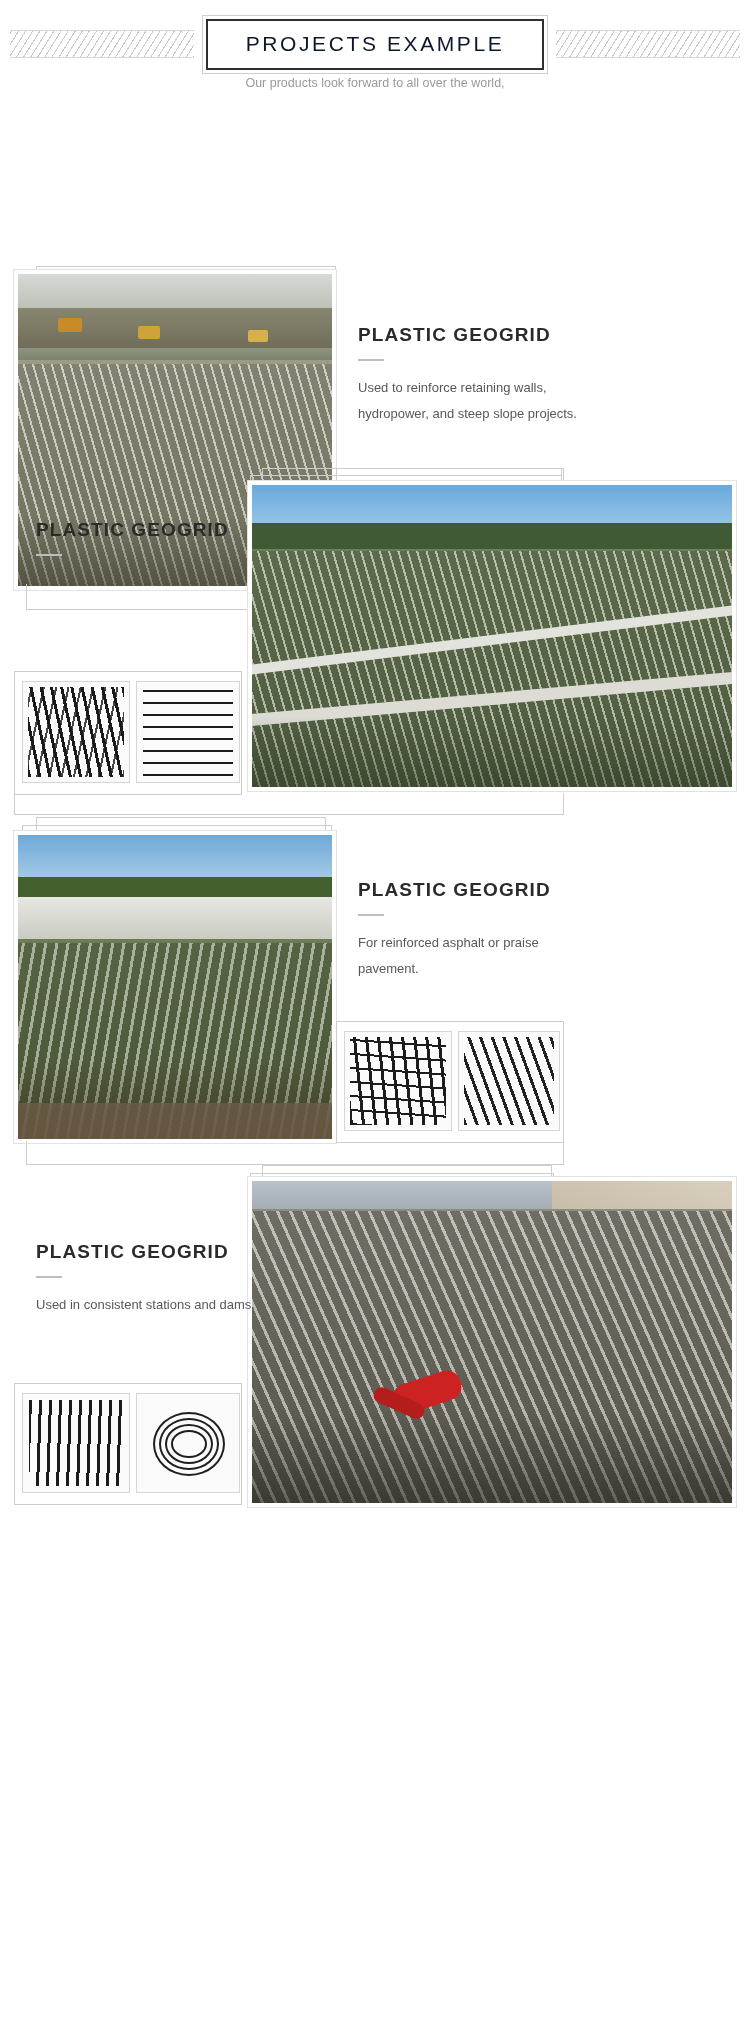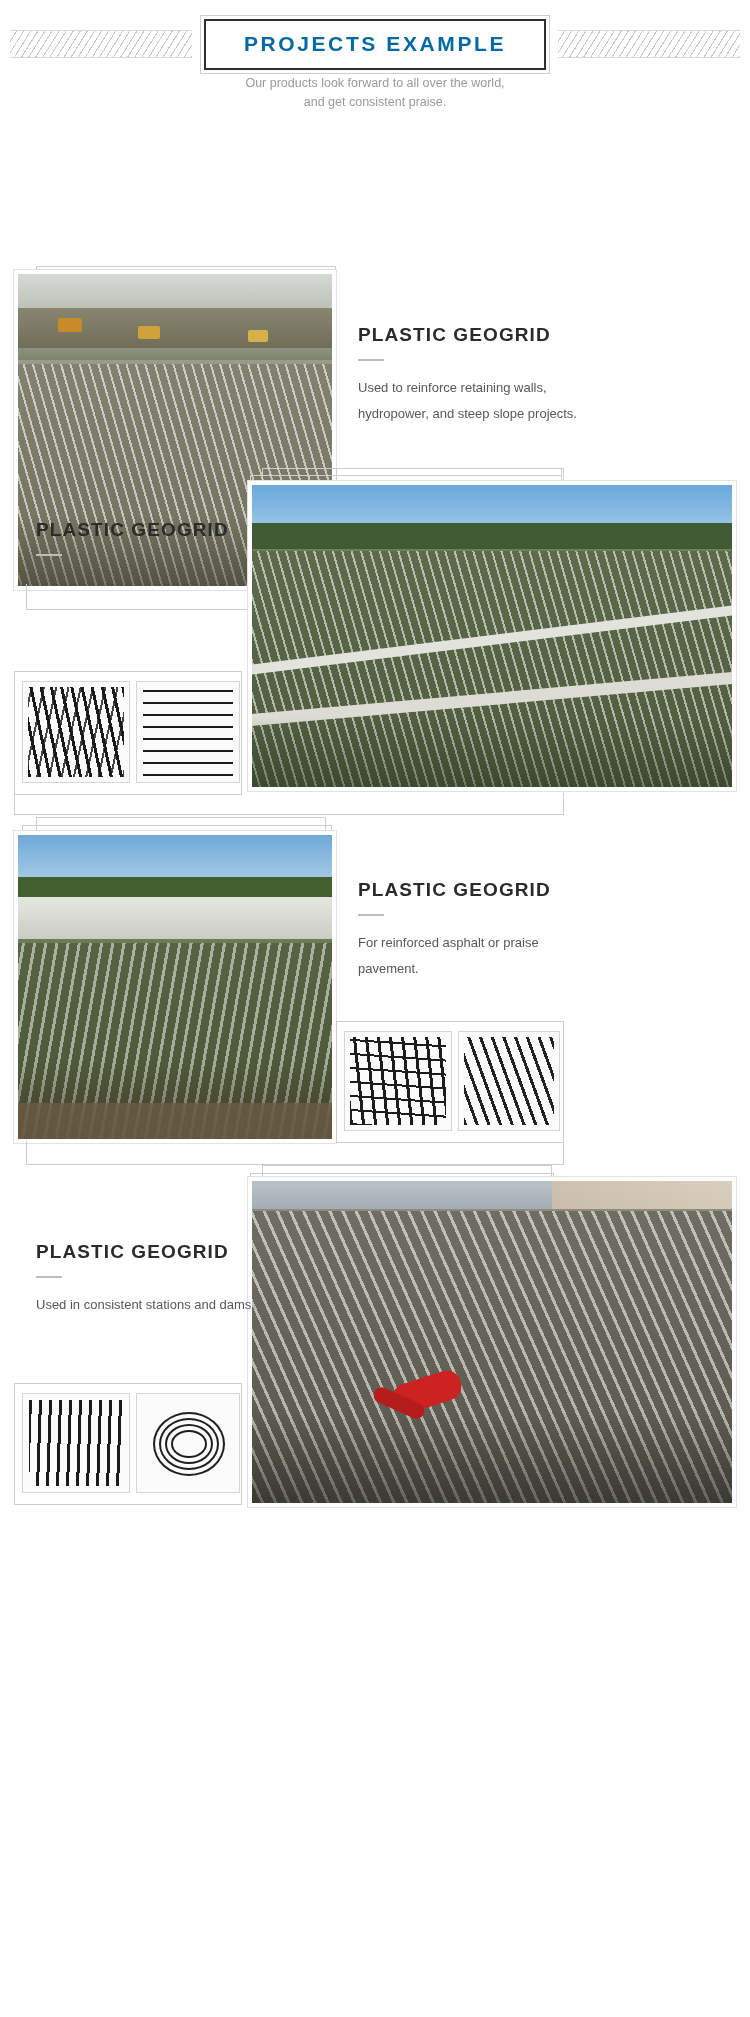--- a/index.html
+++ b/index.html
@@ -49,22 +49,22 @@
     border: 1px solid #cfcfcf;
   }
   .title-inner {
     border: 2px solid #2f2f2f;
     padding: 7px 34px 8px 34px;
   }
   .title-inner h1 {
     margin: 4px;
     font-size: 21px;
     letter-spacing: 2.6px;
-    font-weight: bold;
-    color: #0369a1;
+    font-weight: normal;
+    color: #0f172a;
     white-space: nowrap;
   }
   .subtitle {
     position: absolute;
     top: 74px;
     left: 0;
     width: 750px;
     text-align: center;
     font-size: 12.5px;
     line-height: 19px;
@@ -165,21 +165,20 @@
     <div class="hatch"></div>
     <div class="title-box">
       <div class="title-inner">
         <h1>PROJECTS EXAMPLE</h1>
       </div>
     </div>
     <div class="hatch"></div>
   </div>
   <div class="subtitle">
     <div>Our products look forward to all over the world,</div>
-    <div>and get consistent praise.</div>
   </div>
 </div>
 
 <div class="section" id="sec1" style="height:345px;">
 
   <div class="frame" style="left:36px; top:138px; width:300px; height:180px;"></div>
   <div class="frame" style="left:22px; top:146px; width:310px; height:190px;"></div>
 
   <div class="photo" style="left:14px; top:142px; width:322px; height:320px;">
     <div class="haze" style="background:linear-gradient(180deg,#cfd2cc 0%, #b9bdb4 14%, #8d9280 24%, #6f7a5e 30%, #6b6a55 38%, #7a7a66 48%, #8d8d7c 62%, #9a9a88 78%, #a5a595 100%);"></div>

